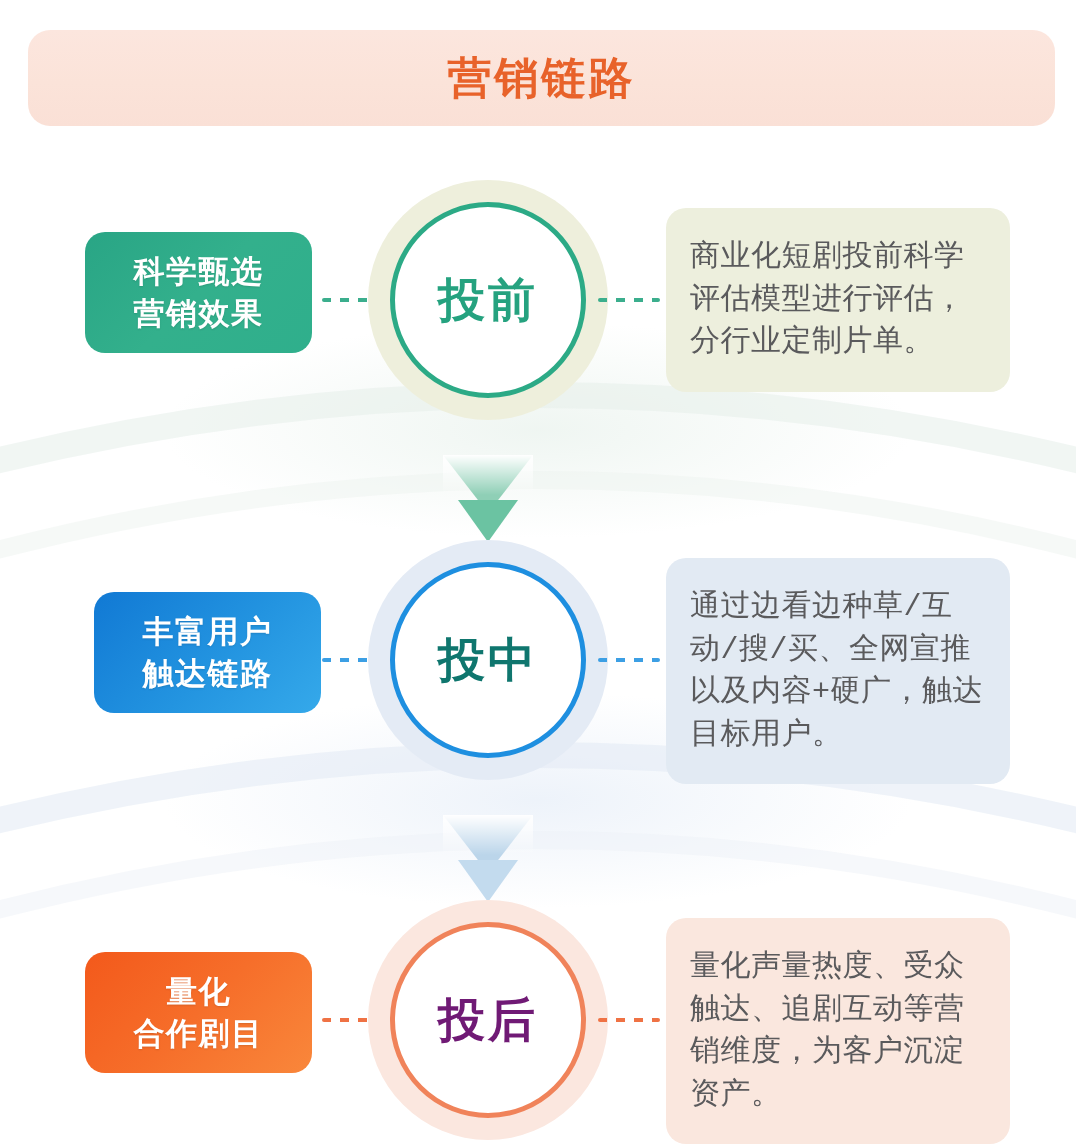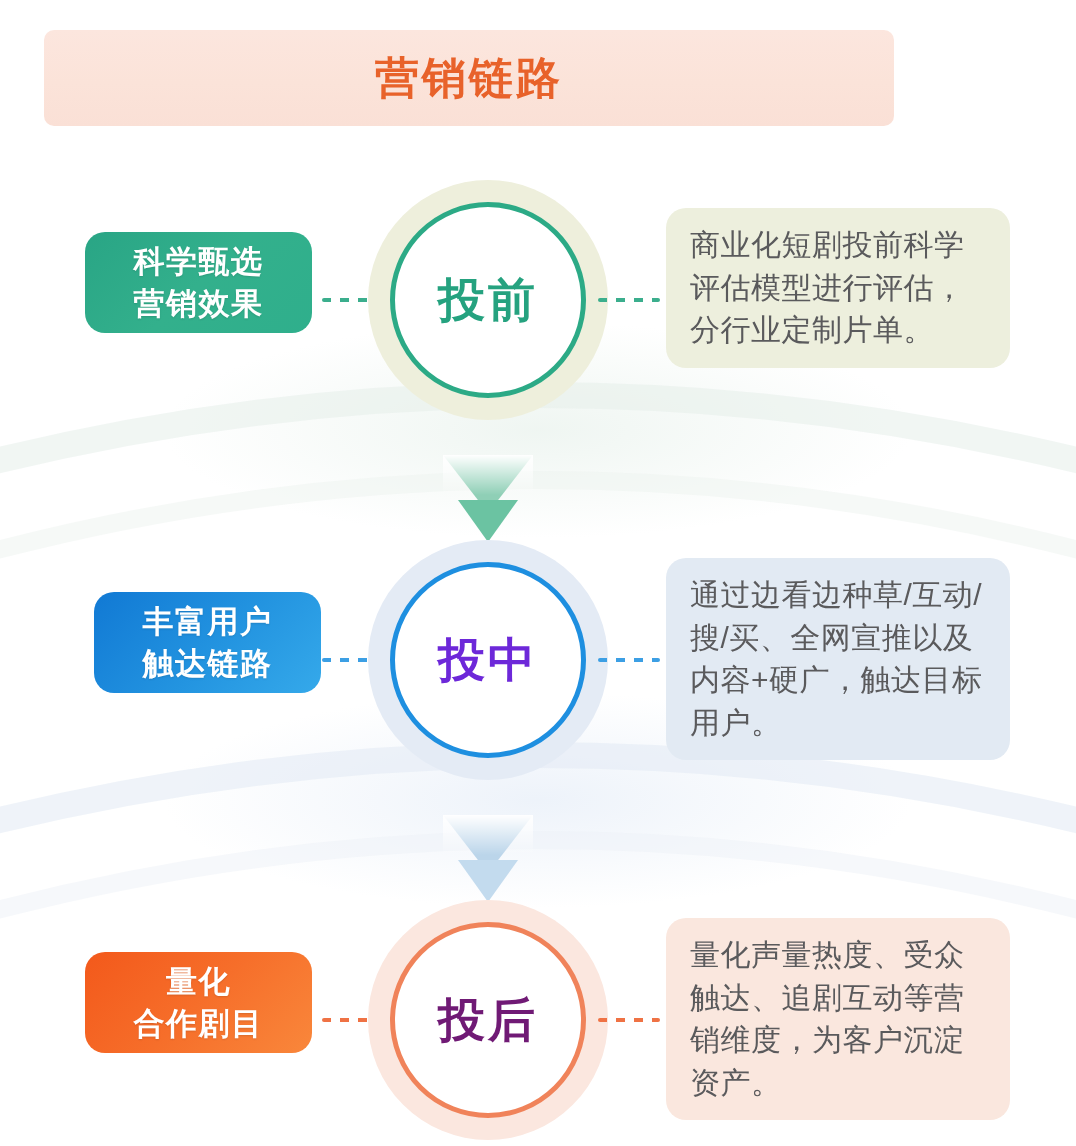--- a/index.html
+++ b/index.html
@@ -24,25 +24,25 @@
   
   .bg-arcs {
     position: absolute;
     inset: 0;
     pointer-events: none;
   }
 
   
   .banner {
     position: absolute;
-    left: 44px;
+    left: 28px;
     top: 30px;
-    width: 850px;
+    width: 1027px;
     height: 96px;
-    border-radius: 10px;
+    border-radius: 22px;
     background: linear-gradient(180deg, #FCE6DE 0%, #FBE3D9 55%, #FAE0D6 100%);
     display: flex;
     align-items: center;
     justify-content: center;
     box-sizing: border-box;
   }
   .banner-title {
     font-size: 44px;
     font-weight: bold;
     color: #E8622A;
@@ -60,21 +60,21 @@
   .row-1 { top: 180px; }
   .row-2 { top: 540px; }
   .row-3 { top: 900px; }
 
   
   .label-box {
     position: absolute;
     left: 85px;
     top: 52px;
     width: 227px;
-    height: 101px;
+    height: 121px;
     border-radius: 20px;
     display: flex;
     flex-direction: column;
     align-items: center;
     justify-content: center;
     box-sizing: border-box;
     color: #ffffff;
     font-size: 31px;
     font-weight: bold;
     line-height: 1.35;
@@ -130,35 +130,36 @@
   .circle.orange { border: 5px solid #F0835A; }
 
   .circle-label {
     font-size: 47px;
     font-weight: bold;
     letter-spacing: 3px;
     line-height: 1;
     font-family: Liberation Serif, serif;
   }
   .circle-label.green  { color: #25A27F; }
-  .circle-label.blue   { color: #6d28d9; }
+  .circle-label.blue   { color: #0f766e; }
   .circle-label.orange { color: #701a75; }
 
   
   .desc-box {
     position: absolute;
     left: 666px;
     width: 344px;
     border-radius: 20px;
-    padding: 16px 24px;
+    padding: 28px 24px;
     box-sizing: border-box;
     color: #5A5A5C;
     font-size: 30px;
     line-height: 1.42;
     letter-spacing: 0.5px;
+    font-family: Liberation Mono, monospace;
   }
   .desc-box.green  { background: #EDEFDD; top: 28px; }
   .desc-box.blue   { background: #E2EAF3; top: 18px; }
   .desc-box.orange { background: #FAE7DE; top: 18px; }
 
   
   .arrows {
     position: absolute;
     left: 443px;
     width: 90px;

